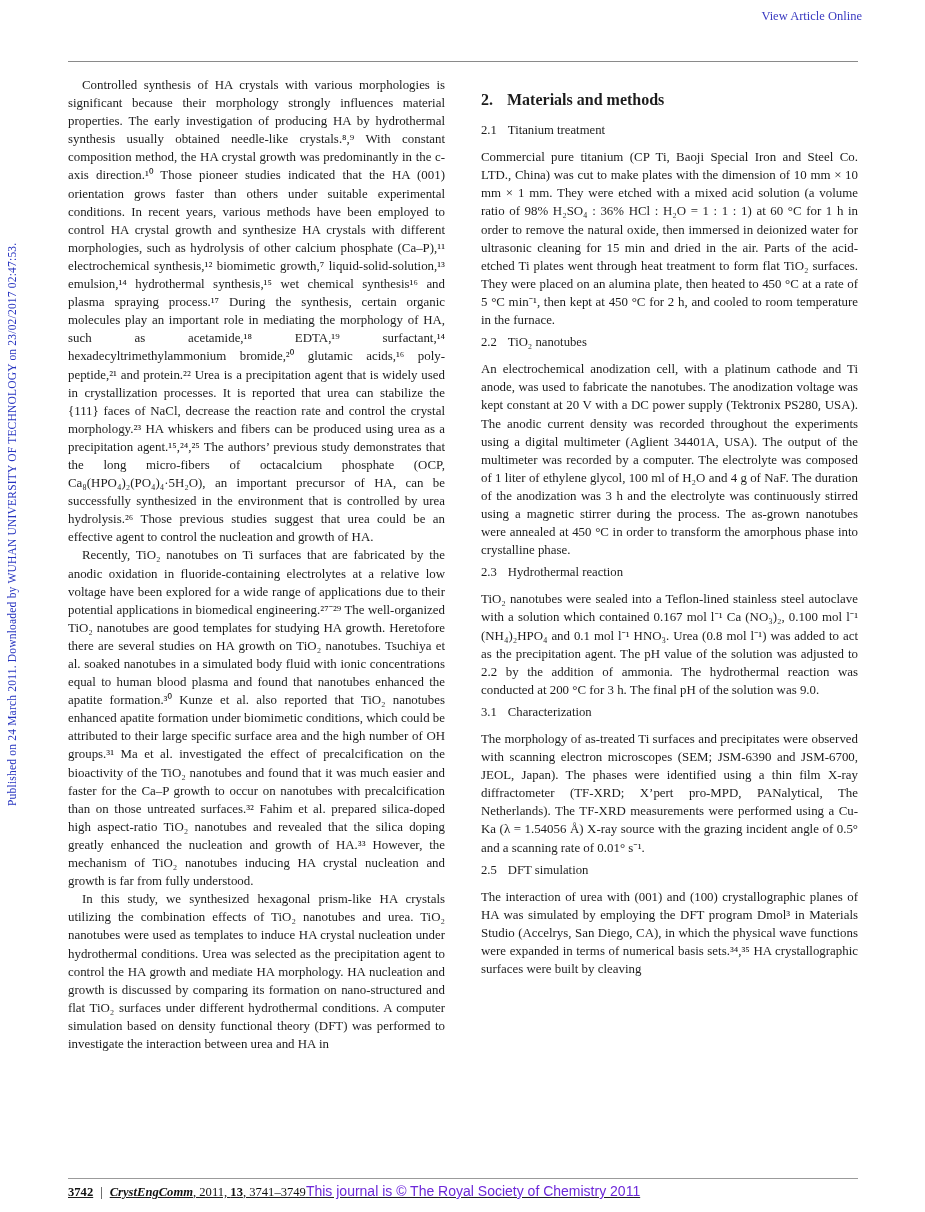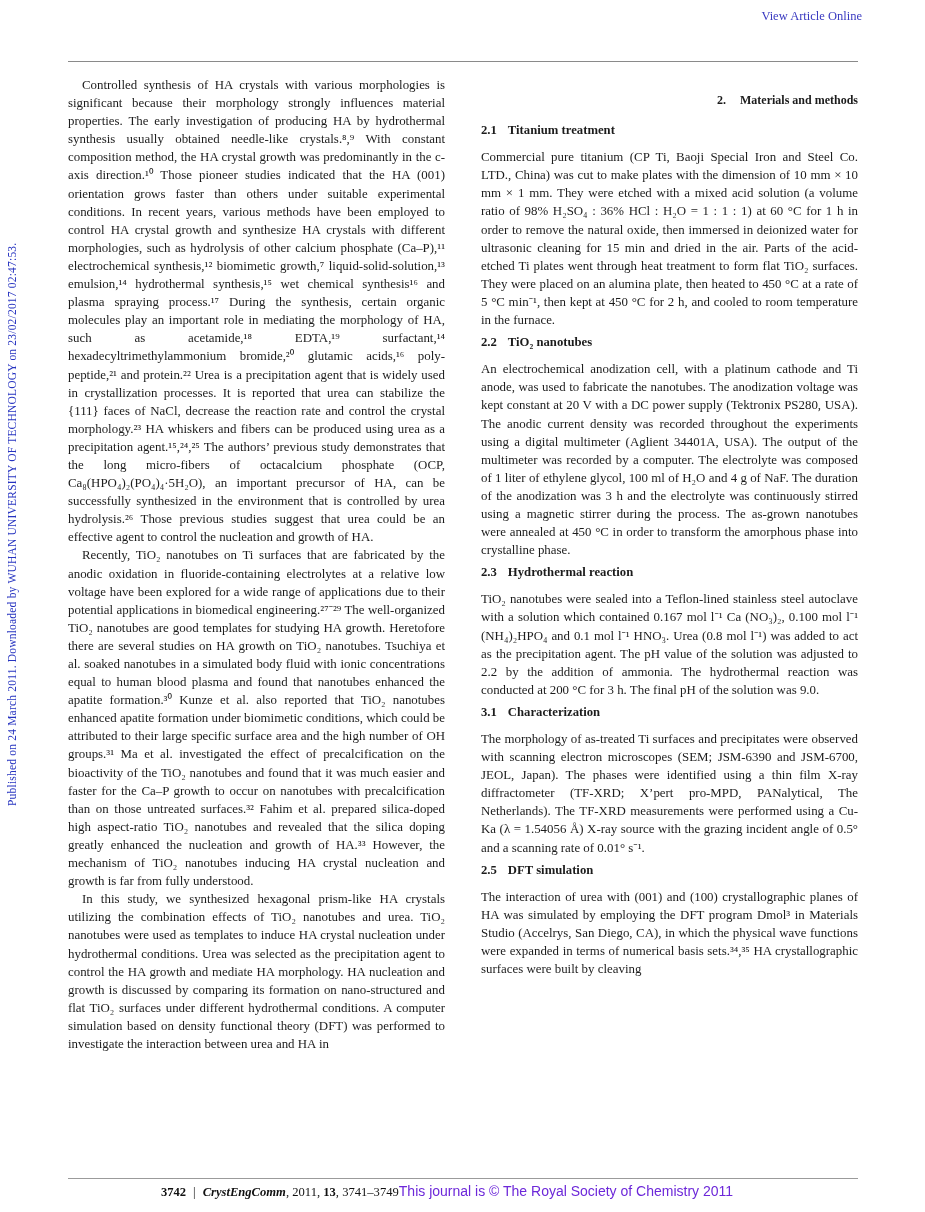--- a/index.html
+++ b/index.html
@@ -54,50 +54,51 @@
   }
   .col {
     width: 381px;
     font-size: 12.9px;
     line-height: 18.1px;
     text-align: justify;
   }
   .para { margin: 0; text-indent: 14px; }
   .para.no-indent { text-indent: 0; }
   .section-heading {
-    font-size: 12px;
+    font-size: 16px;
     font-weight: bold;
     margin: 15px 0 12px 0;
-    text-align: right;
+    text-align: left;
   }
   .section-heading .sec-num { margin-right: 14px; }
   .sub-heading {
     font-size: 12.7px;
-    font-weight: bold;
+    font-weight: normal;
     margin: 4px 0 9px 0;
     text-align: left;
   }
   .sub-heading .sub-num { margin-right: 11px; }
   .sub-body { margin: 0; }
   .footer-rule {
     position: absolute;
     left: 68px;
     top: 1178px;
     width: 790px;
     height: 1px;
     background: #9b9b9b;
   }
   .footer {
     position: absolute;
-    left: 52px;
+    left: 68px;
     top: 1183px;
     width: 790px;
     display: flex;
-    justify-content: center;
+    justify-content: flex-start;
     align-items: baseline;
+    text-decoration: underline;
   }
   .footer-left { font-size: 12.6px; color: #111; }
   .footer-left .pgnum { font-weight: bold; }
   .footer-left .sep { margin: 0 7px; font-weight: normal; }
   .footer-left .journal { font-weight: bold; font-style: italic; }
   .footer-left .vol { font-weight: bold; }
   .footer-right {
     font-family: "Liberation Sans", sans-serif;
     font-size: 14px;
     color: #6d28d9;

